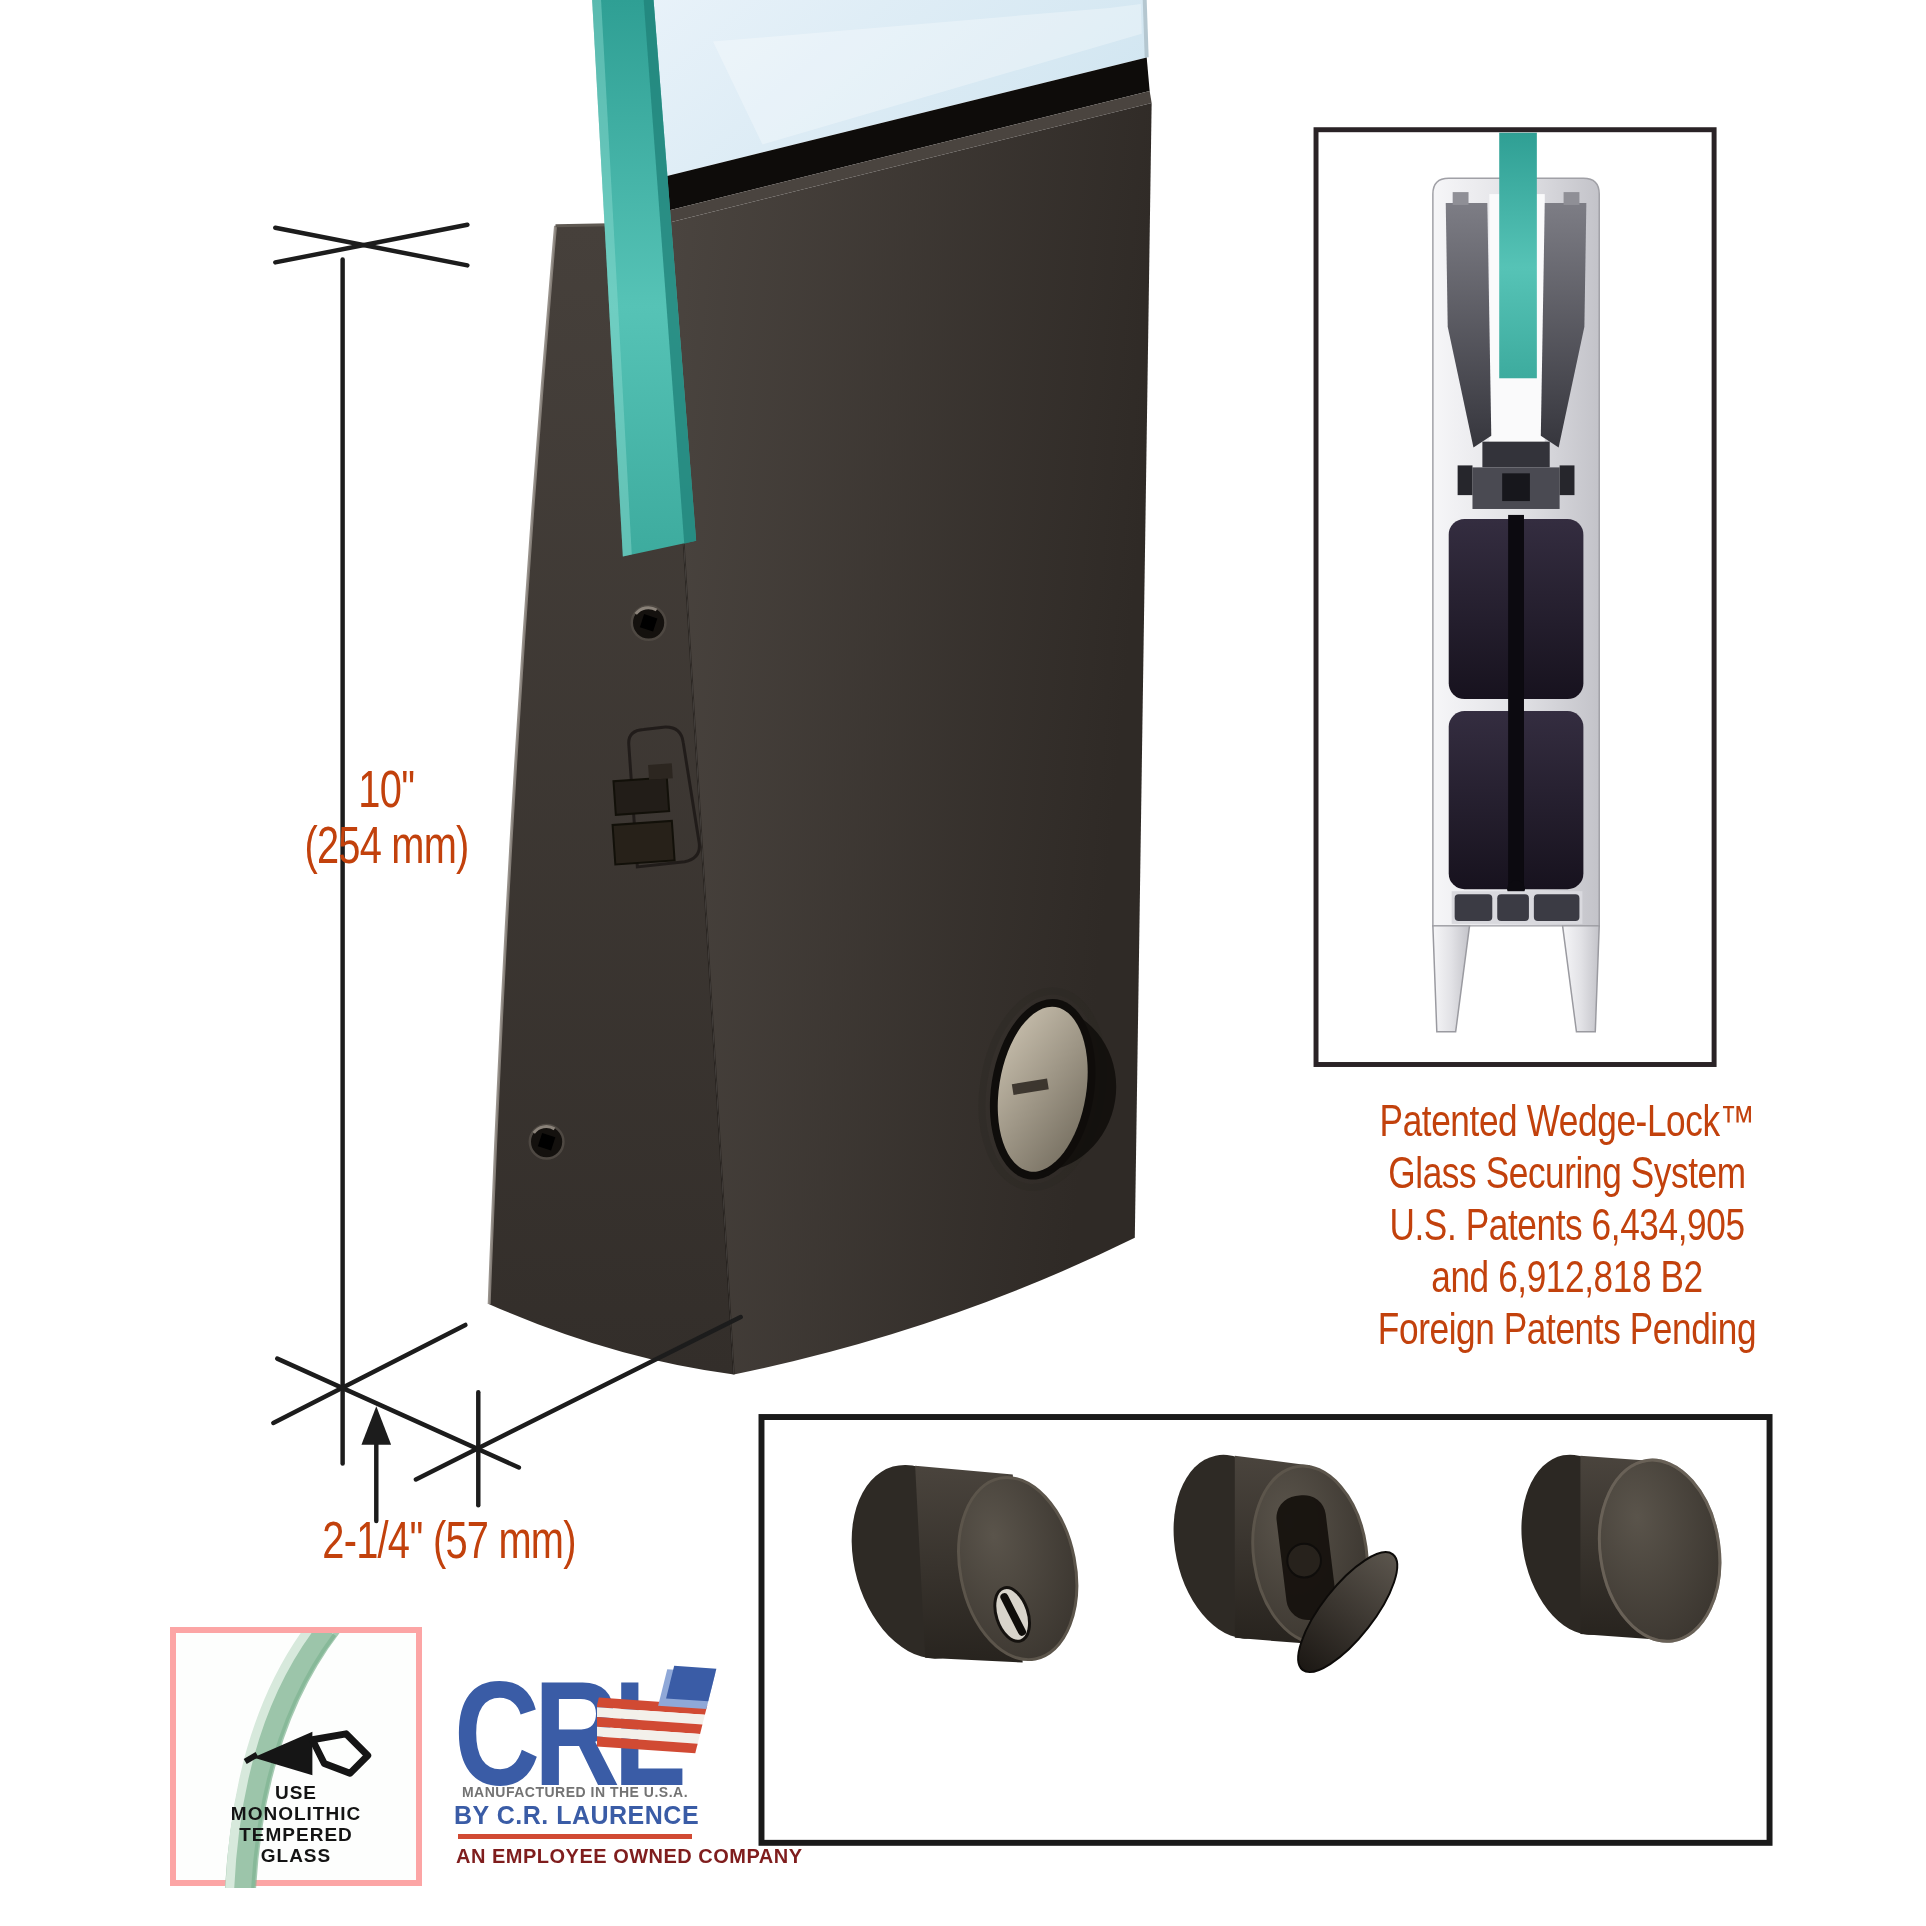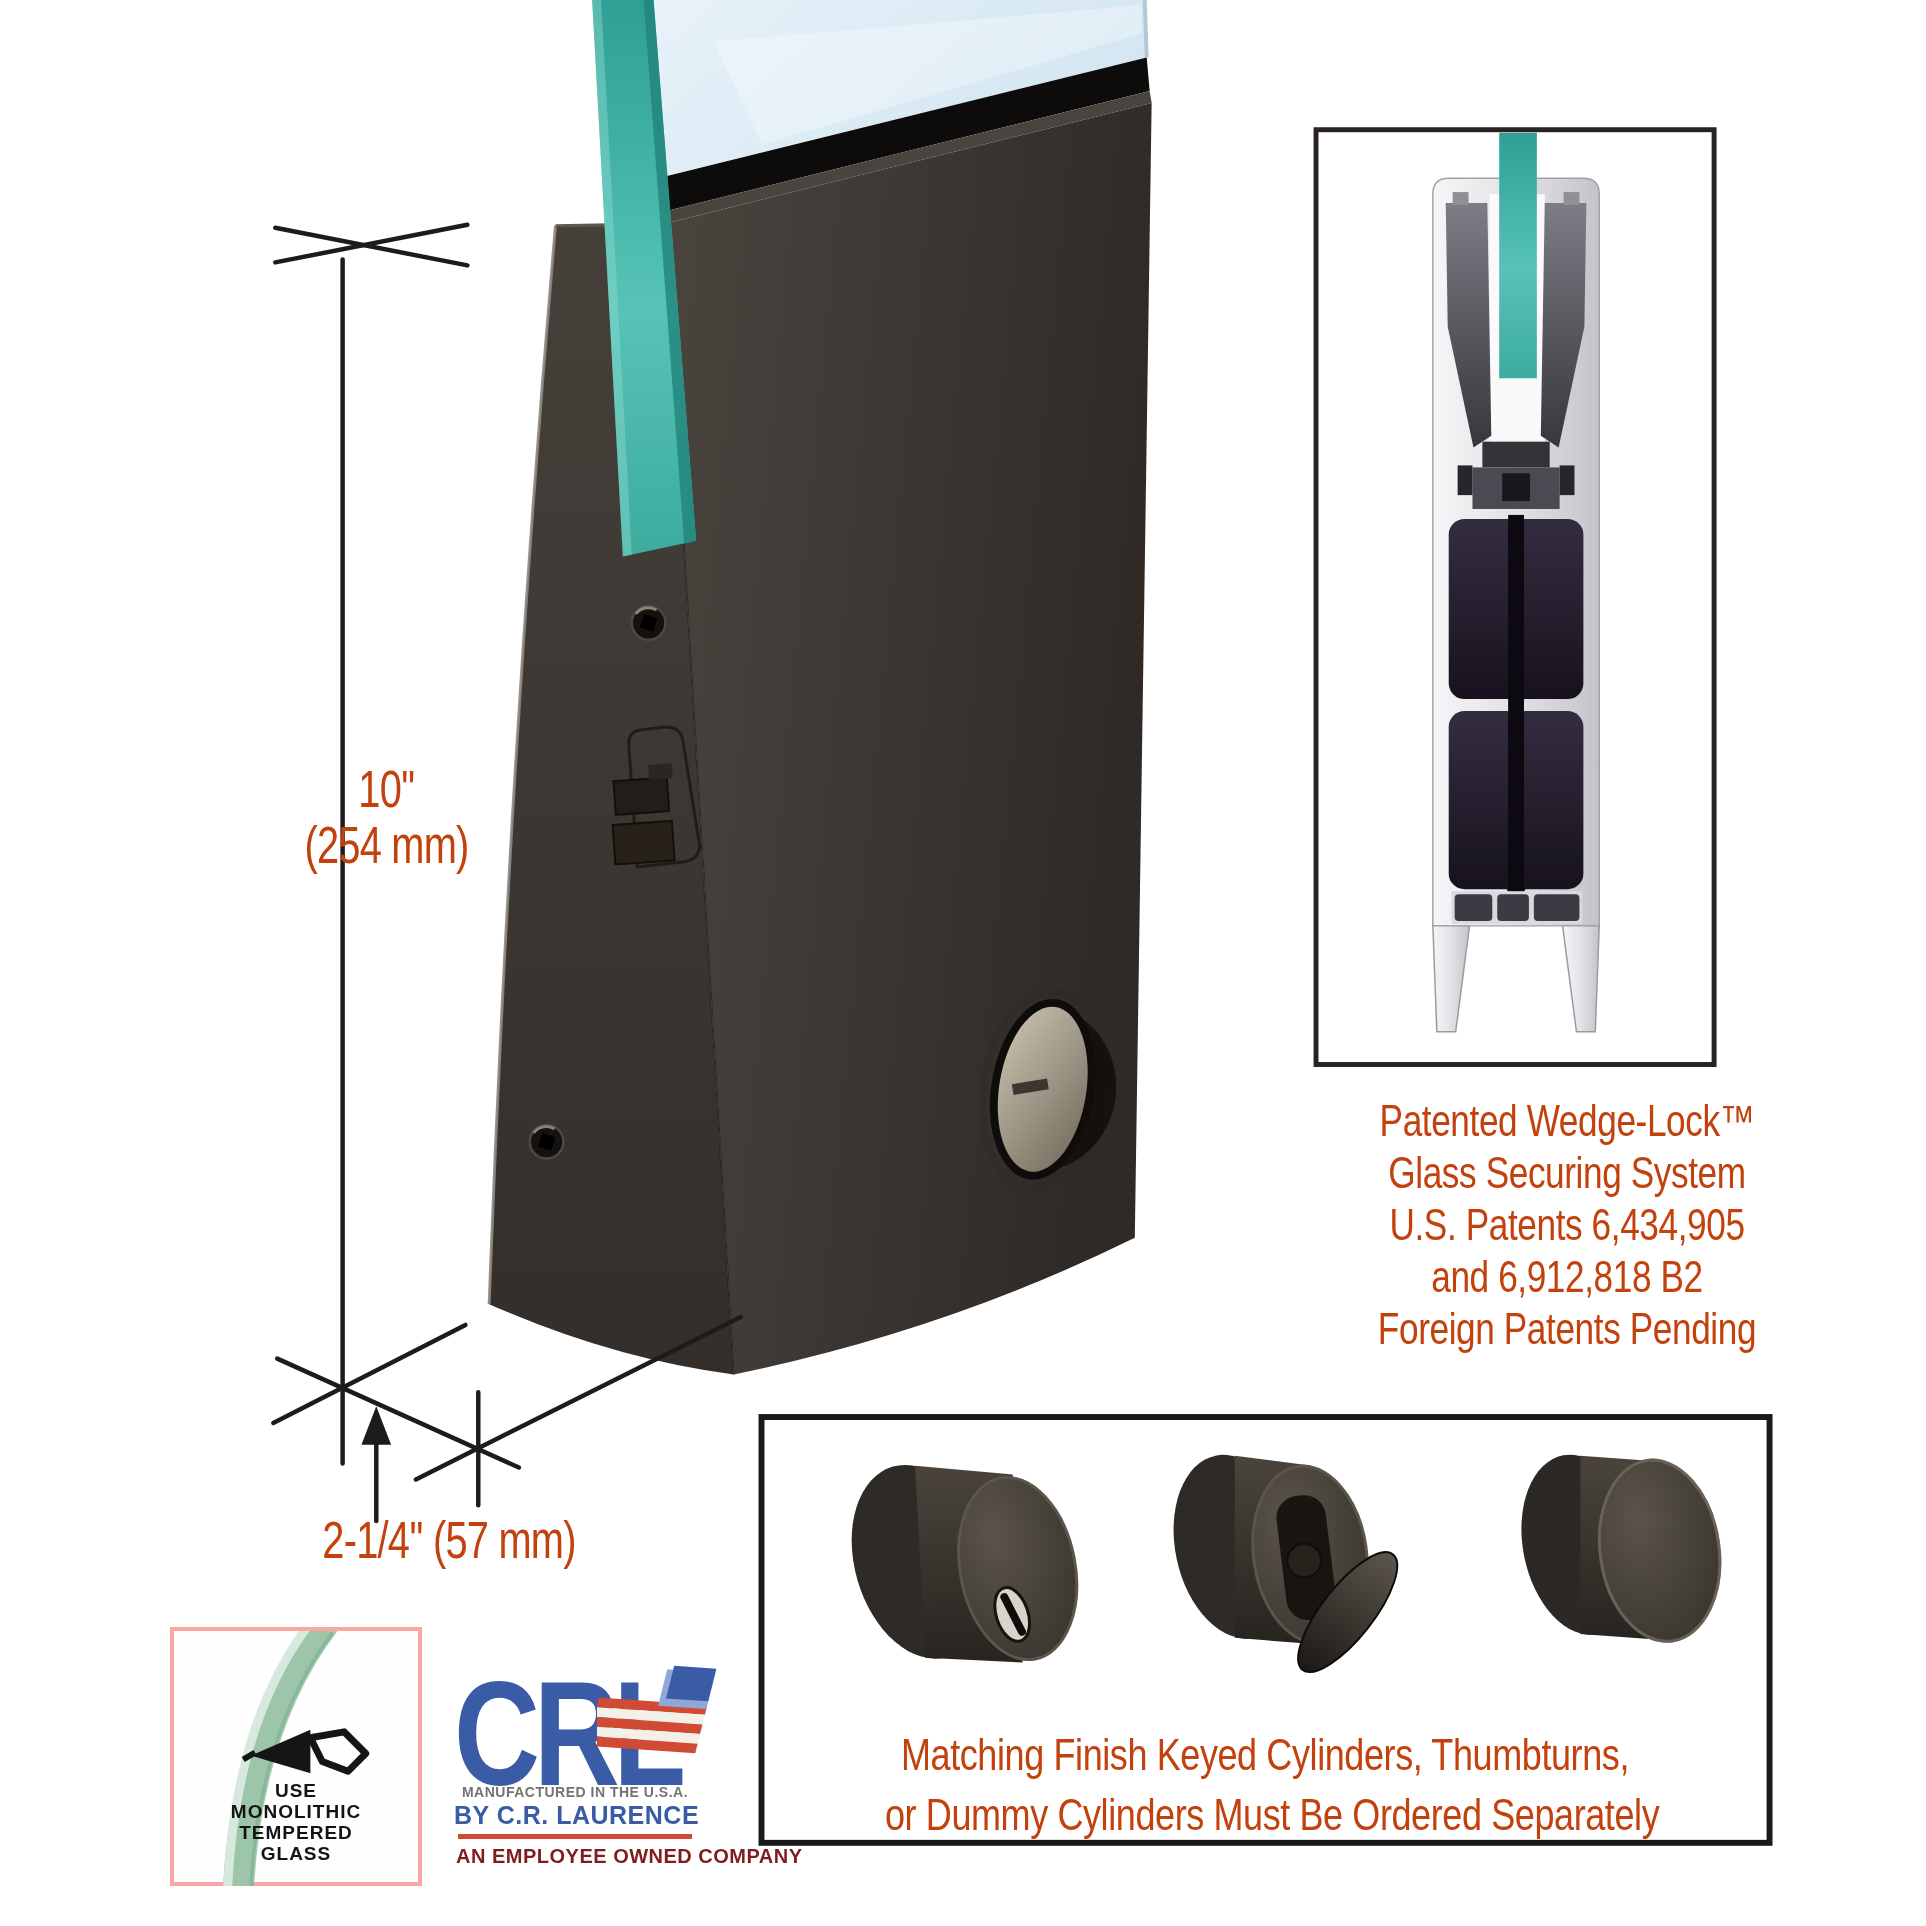--- a/index.html
+++ b/index.html
@@ -207,28 +207,22 @@
   <div class="txt patent" style="left:1260px;top:1095px;width:614px;">
     <div class="squeeze80">
       <div>Patented Wedge-Lock™</div>
       <div>Glass Securing System</div>
       <div>U.S. Patents 6,434,905</div>
       <div>and 6,912,818 B2</div>
       <div>Foreign Patents Pending</div>
     </div>
   </div>
 
-  <div class="txt caption" style="left:790px;top:1725px;width:950px;">
-    <div class="squeeze80">
-      <div>Matching Finish Keyed Cylinders, Thumbturns,</div>
-      <div>or Dummy Cylinders Must Be Ordered Separately</div>
-    </div>
-  </div>
-
-  <div style="position:absolute;left:170px;top:1627px;width:252px;height:259px;background:#fdfefd;border:4px solid #fca5a5;box-sizing:border-box;">
+
+  <div style="position:absolute;left:170px;top:1627px;width:252px;height:259px;background:#fdfefd;border:6px solid #fca5a5;box-sizing:border-box;">
     <svg width="256" height="255" viewBox="0 0 259 258" style="position:absolute;left:0;top:0;">
       <path d="M 150 -6 Q 72 96 64 268" stroke="#9cc5aa" stroke-width="30" fill="none"></path>
       <path d="M 136 -6 Q 60 96 54 268" stroke="#d7e9dc" stroke-width="9" fill="none"></path>
       <path d="M 167 -6 Q 86 96 78 268" stroke="#7fb392" stroke-width="5" fill="none" opacity=".7"></path>
       <g transform="translate(128,118)">
         <path d="M -58 12 L -46 5" stroke="#151515" stroke-width="6" fill="none"></path>
         <path d="M -50 8 L 10 -18 L 10 26 Z" fill="#151515"></path>
         <path d="M 10 -10 L 44 -16 L 66 6 L 48 24 L 22 14 Z" fill="none" stroke="#151515" stroke-width="7" stroke-linejoin="round"></path>
       </g>
     </svg>

